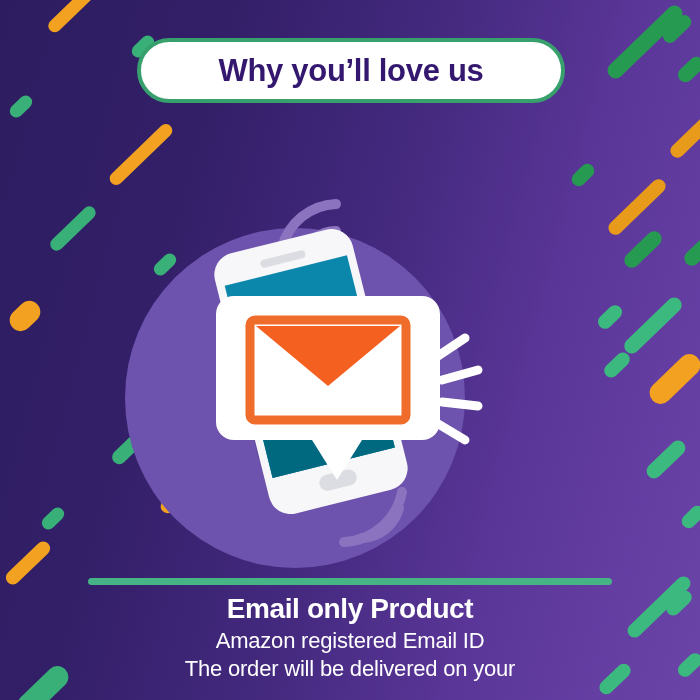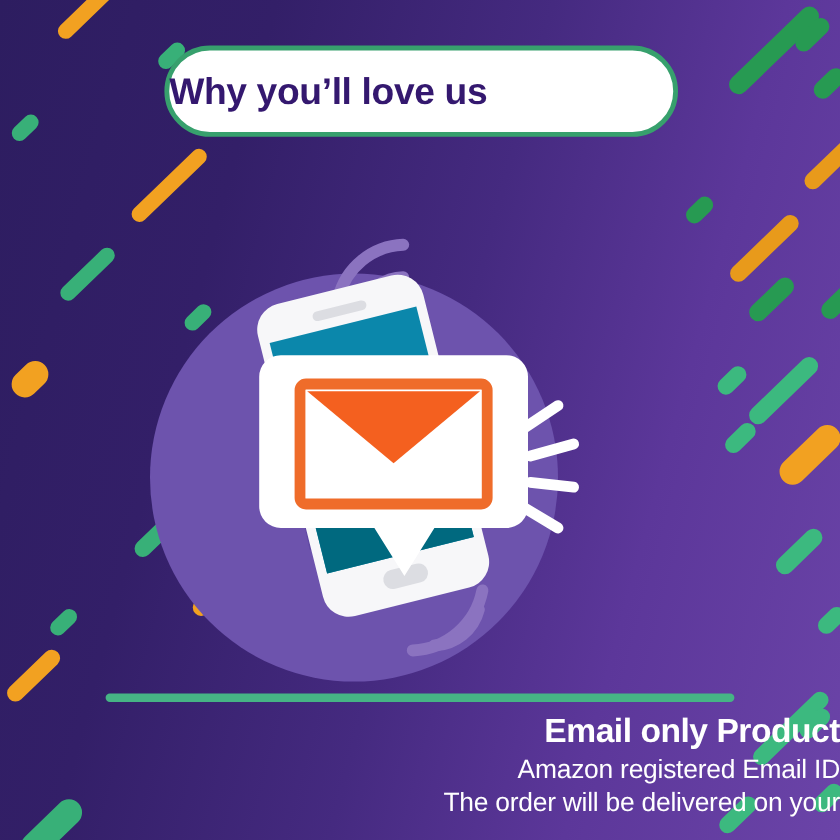--- a/index.html
+++ b/index.html
@@ -33,28 +33,28 @@
     border-radius: 50%;
     background: #6d53ad;
   }
 
   
   #title-pill {
     position: absolute;
     left: 137px;
     top: 38px;
     width: 428px;
-    height: 76px;
+    height: 65px;
     background: #ffffff;
     border: 4px solid #37a06d;
     border-radius: 44px;
     box-sizing: border-box;
     display: flex;
     align-items: center;
-    justify-content: flex-start;
+    justify-content: center;
   }
   #title-pill .title-text {
     color: #34186f;
     font-size: 31px;
     font-weight: bold;
     letter-spacing: -0.3px;
     line-height: 1;
     white-space: nowrap;
   }
 
@@ -68,21 +68,21 @@
     border-radius: 4px;
     background: #46b485;
   }
 
   
   #footer {
     position: absolute;
     left: 0;
     top: 592px;
     width: 700px;
-    text-align: right;
+    text-align: center;
     color: #ffffff;
   }
   #footer .headline {
     font-size: 28px;
     font-weight: bold;
     letter-spacing: -0.4px;
     line-height: 1.18;
     margin-bottom: 2px;
   }
   #footer .sub-line {

